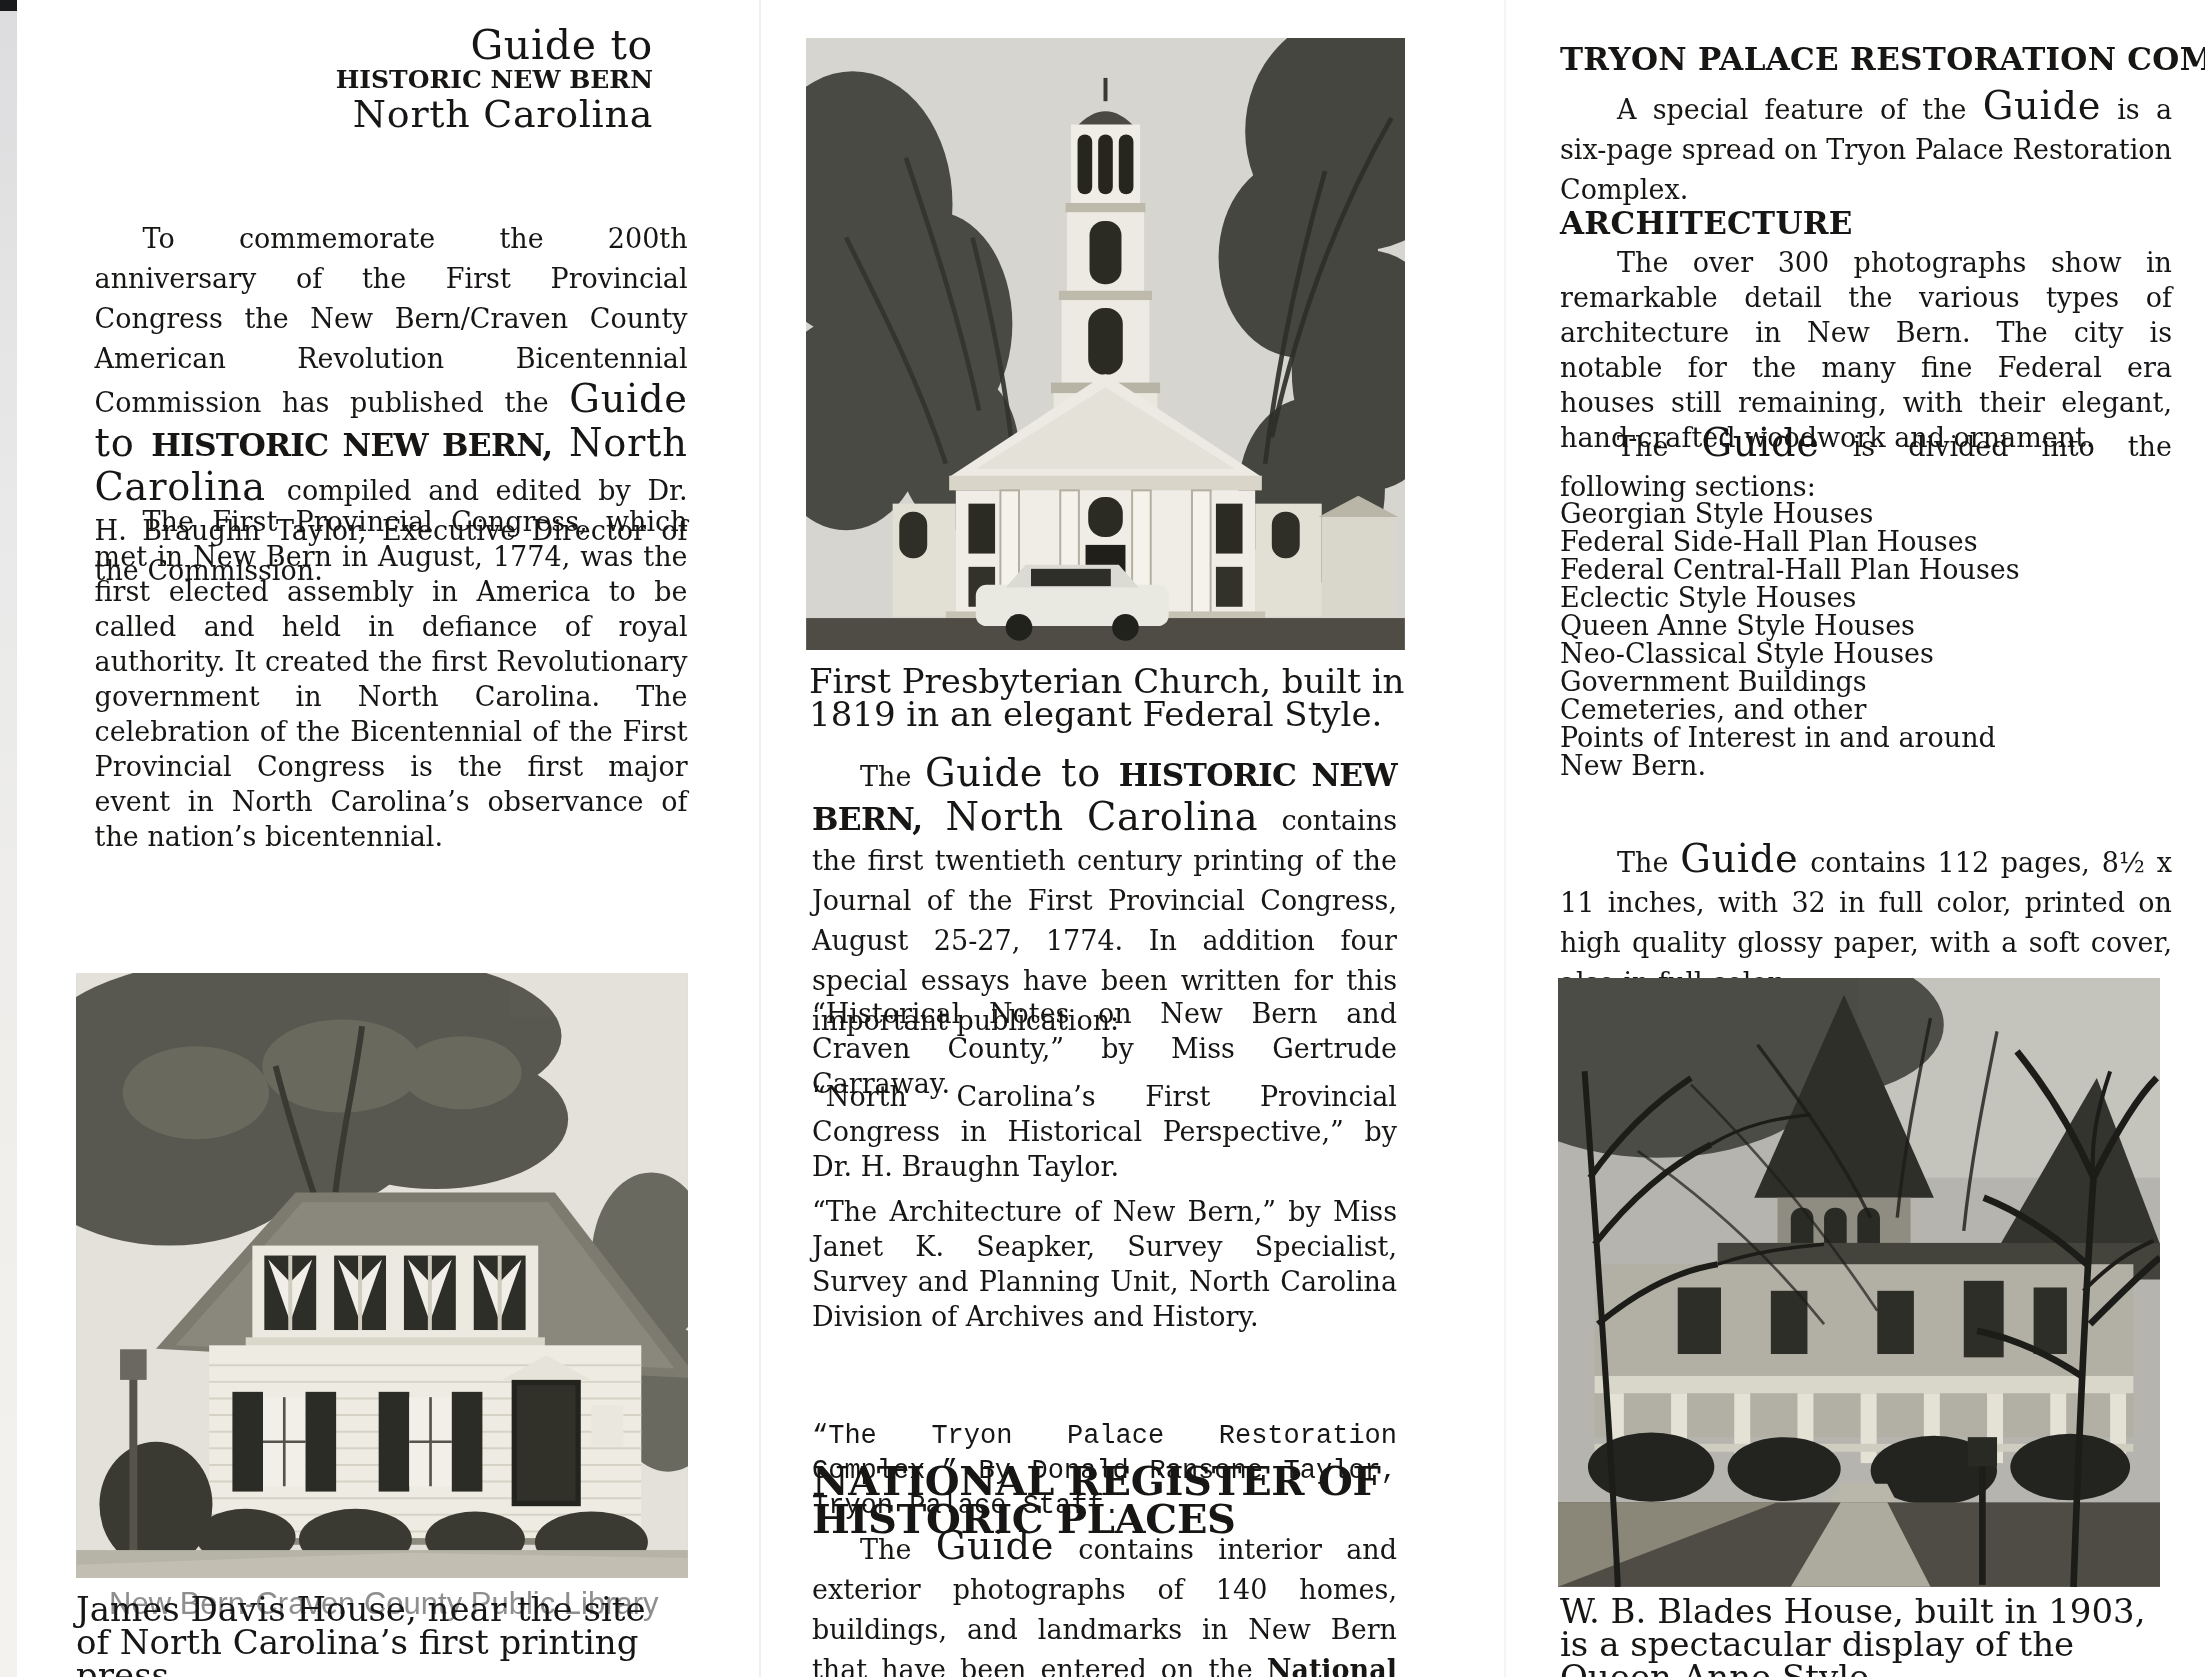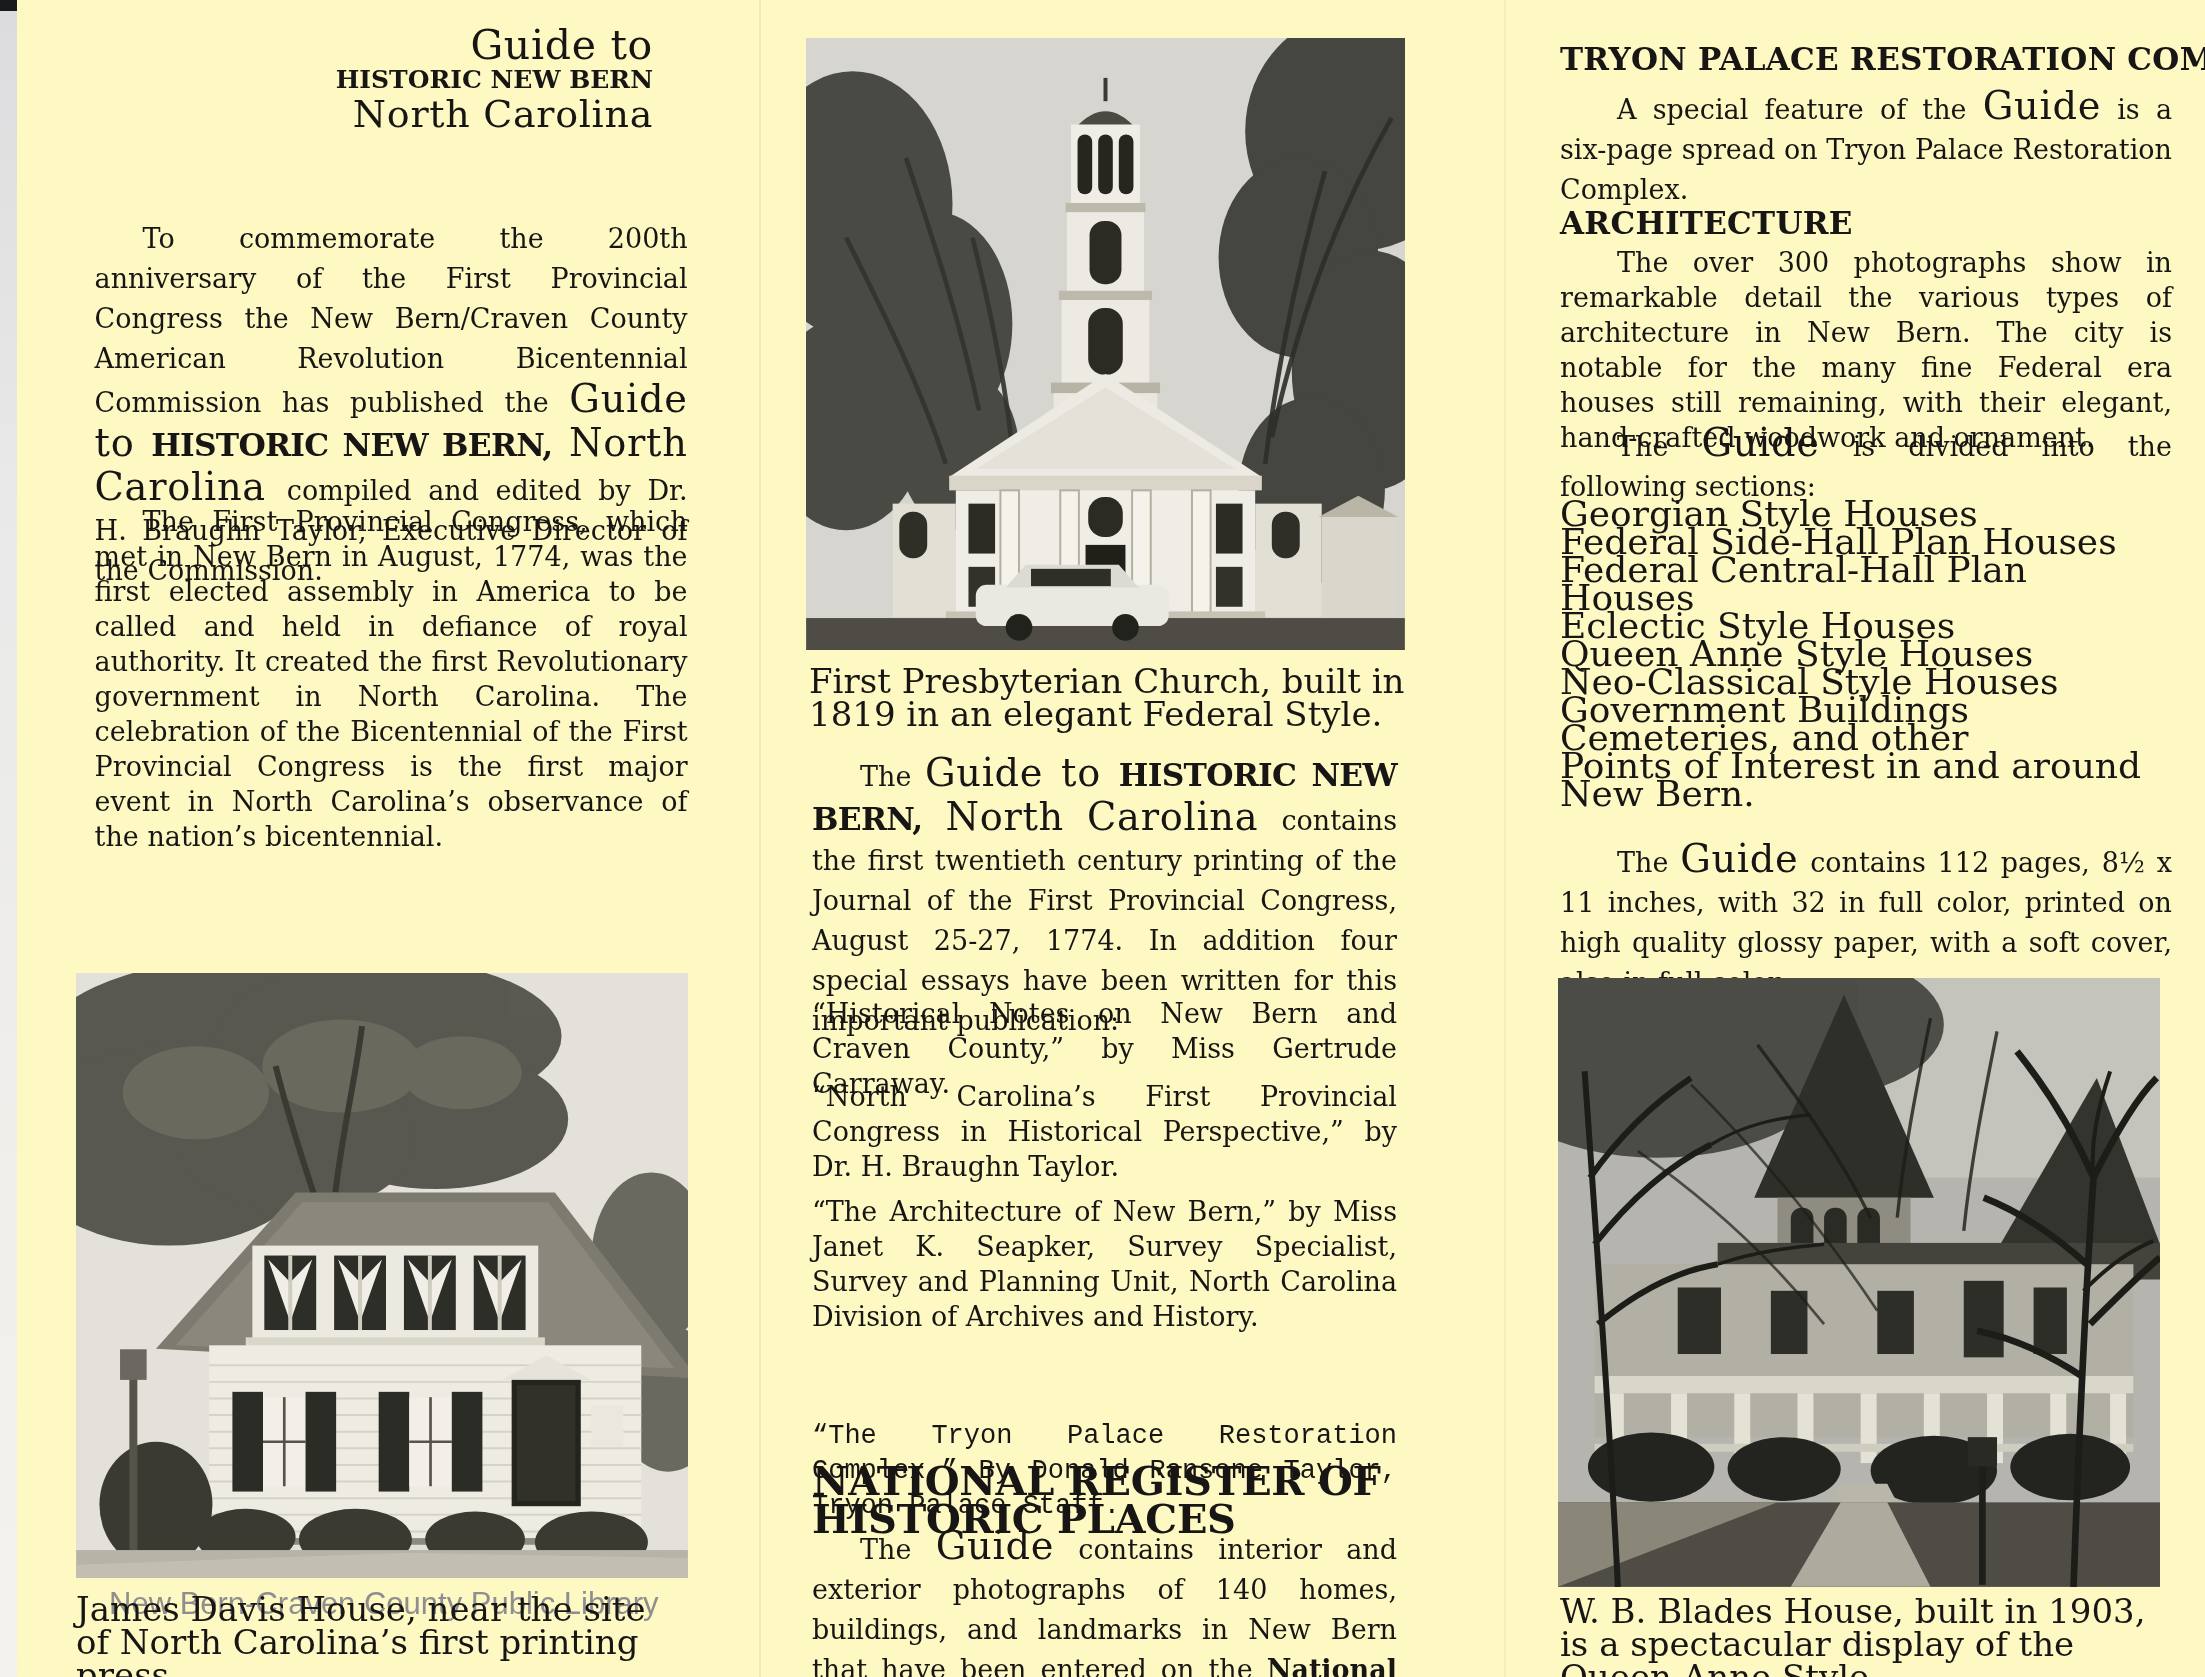--- a/index.html
+++ b/index.html
@@ -1,19 +1,19 @@
 <!DOCTYPE html>
 <html style="font-size:10.6px"><head>
 <meta charset="utf-8">
 <style>
   html,body{margin:0;padding:0;background:#c9c9c9;}
   .page{
     position:relative;
     width:2205px;height:1678px;
-    background:#fef9c3;
+    background:#ffffff;
     overflow:hidden;
     font-family:"DejaVu Serif", serif;
     color:#171614;
   }
   
   .scan-strip{position:absolute;left:0;top:0;width:17.3px;height:100%;
     background:linear-gradient(to bottom,#dcdcde 0%,#e9e9e9 30%,#f0efec 70%,#f4f2ee 100%);}
   .scan-corner{position:absolute;left:0;top:0;width:17.3px;height:10.6px;background:#191a1c;}
   .crease{position:absolute;top:0;width:2px;height:100%;}
   .crease-1{left:759px;background:rgba(120,112,100,0.10);}
@@ -68,21 +68,21 @@
   
   .panel-right .body{left:0;width:612px;text-indent:0;}
   .panel-right .indent{text-indent:57px;}
   .r-head{
     position:absolute;left:0;width:612px;margin:0;
     font-size:31px;line-height:36px;font-weight:bold;letter-spacing:0.3px;
     white-space:nowrap;
   }
   .sections{
     position:absolute;left:0;width:612px;margin:0;padding:0;
-    list-style:none;font-size:36px;line-height:28px;
+    list-style:none;font-size:27px;line-height:28px;
   }
   .panel-right .caption{width:605px;}
 </style>
 </head>
 <body>
 
 <div class="page">
   <div class="scan-strip"></div>
   <div class="scan-corner"></div>
   <div class="crease crease-1"></div>

